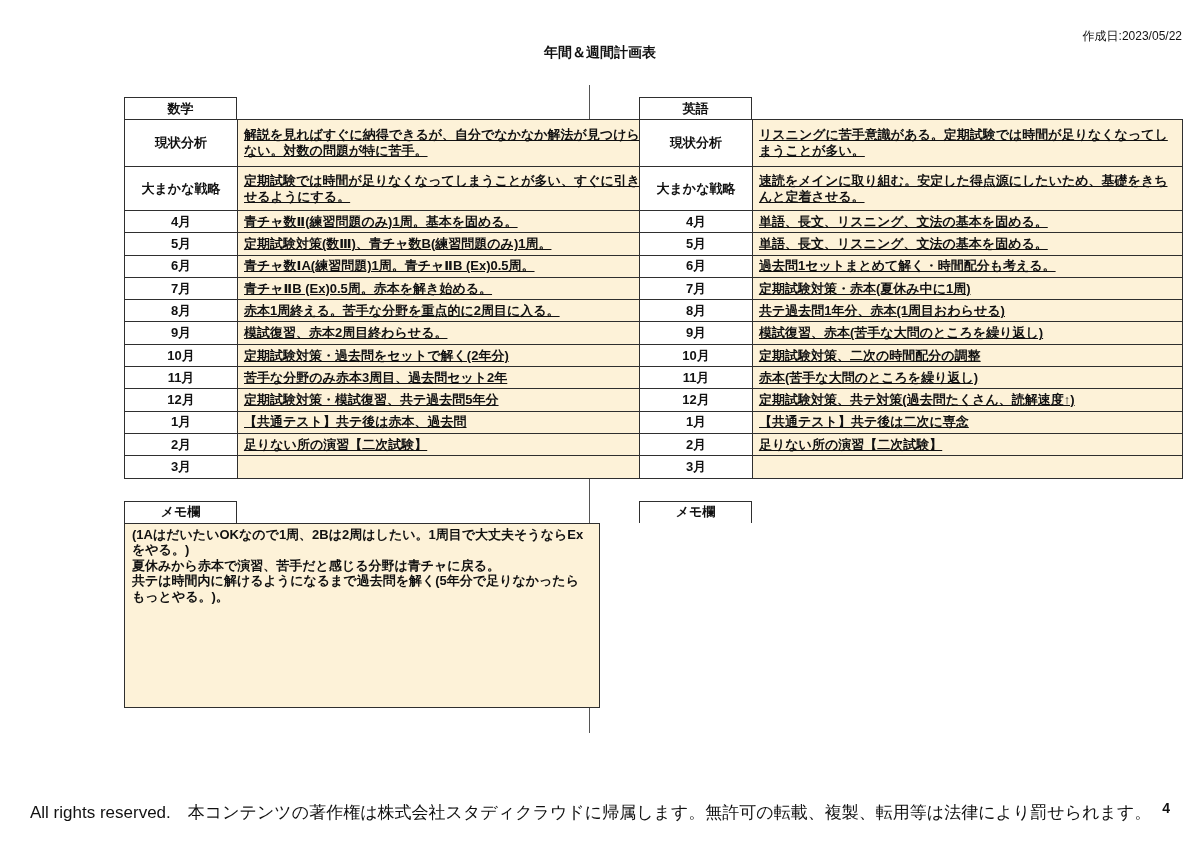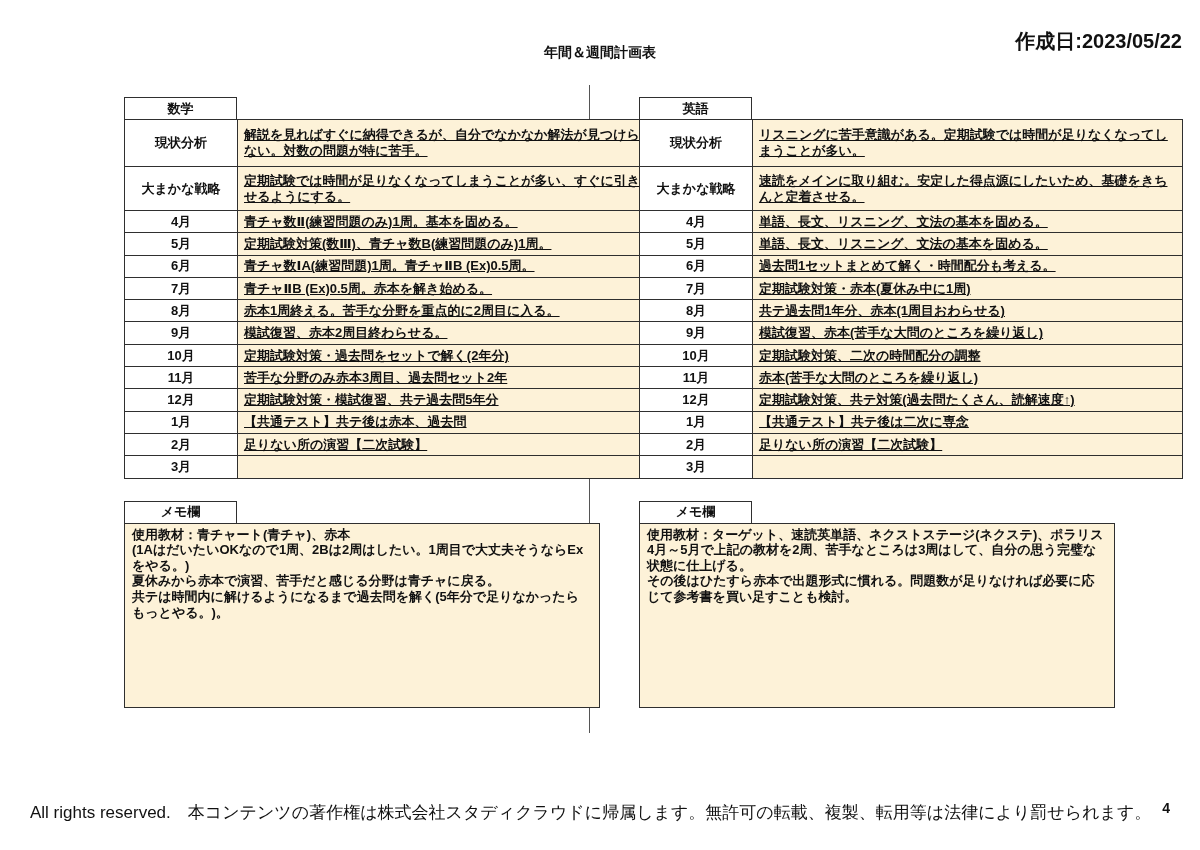--- a/index.html
+++ b/index.html
@@ -16,21 +16,21 @@
     font-family:"Liberation Sans","DejaVu Sans",sans-serif;
     color:var(--text);
     overflow:hidden;
   }
   .page-title{
     position:absolute;top:44px;left:0;width:1200px;
     text-align:center;font-size:14px;font-weight:bold;
   }
   .creation-date{
     position:absolute;top:28px;right:18px;
-    font-size:20px;font-weight:bold;
+    font-size:12px;font-weight:normal;
   }
   .column-divider{
     position:absolute;left:589px;top:85px;width:1px;height:648px;
     background:var(--divider);
   }
   .panel{position:absolute;top:97px;width:476px;}
   .panel-left{left:92px;padding-left:32px;}
   .panel-right{left:619px;margin-left:20px;}
   .tab{
     width:113px;height:22px;
@@ -147,21 +147,20 @@
         <td class="content-cell">足りない所の演習【二次試験】</td>
       </tr>
       <tr class="r-month">
         <td class="label-cell">3月</td>
         <td class="content-cell"></td>
       </tr>
     </tbody>
   </table>
   <div class="tab memo-tab">メモ欄</div>
   <div class="memo-box">
-    <div>使用教材：青チャート(青チャ)、赤本</div>
     <div>(1AはだいたいOKなので1周、2Bは2周はしたい。1周目で大丈夫そうならExをやる。)</div>
     <div>夏休みから赤本で演習、苦手だと感じる分野は青チャに戻る。</div>
     <div>共テは時間内に解けるようになるまで過去問を解く(5年分で足りなかったらもっとやる。)。</div>
   </div>
 </section>
 
 <section class="panel panel-right">
   <div class="tab">英語</div>
   <table class="plan-table">
     <colgroup>
@@ -221,21 +220,16 @@
         <td class="label-cell">2月</td>
         <td class="content-cell">足りない所の演習【二次試験】</td>
       </tr>
       <tr class="r-month">
         <td class="label-cell">3月</td>
         <td class="content-cell"></td>
       </tr>
     </tbody>
   </table>
   <div class="tab memo-tab">メモ欄</div>
-  <div class="memo-box">
-    <div>使用教材：ターゲット、速読英単語、ネクストステージ(ネクステ)、ポラリス</div>
-    <div>4月～5月で上記の教材を2周、苦手なところは3周はして、自分の思う完璧な状態に仕上げる。</div>
-    <div>その後はひたすら赤本で出題形式に慣れる。問題数が足りなければ必要に応じて参考書を買い足すことも検討。</div>
-  </div>
 </section>
 
 <div class="footer-copyright">All rights reserved.　本コンテンツの著作権は株式会社スタディクラウドに帰属します。無許可の転載、複製、転用等は法律により罰せられます。</div>
 <div class="footer-page">4</div>
 
 </body></html>

